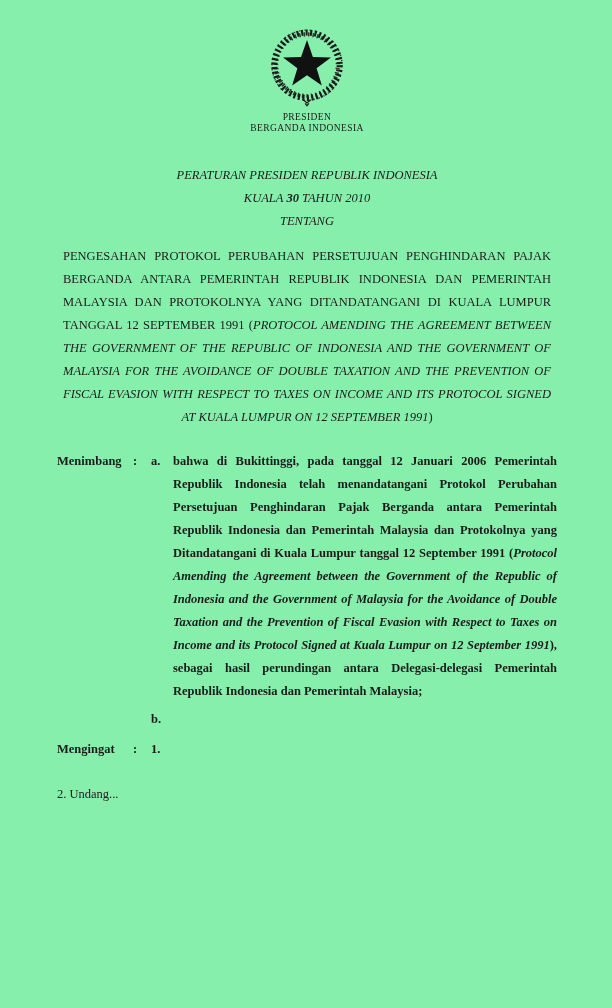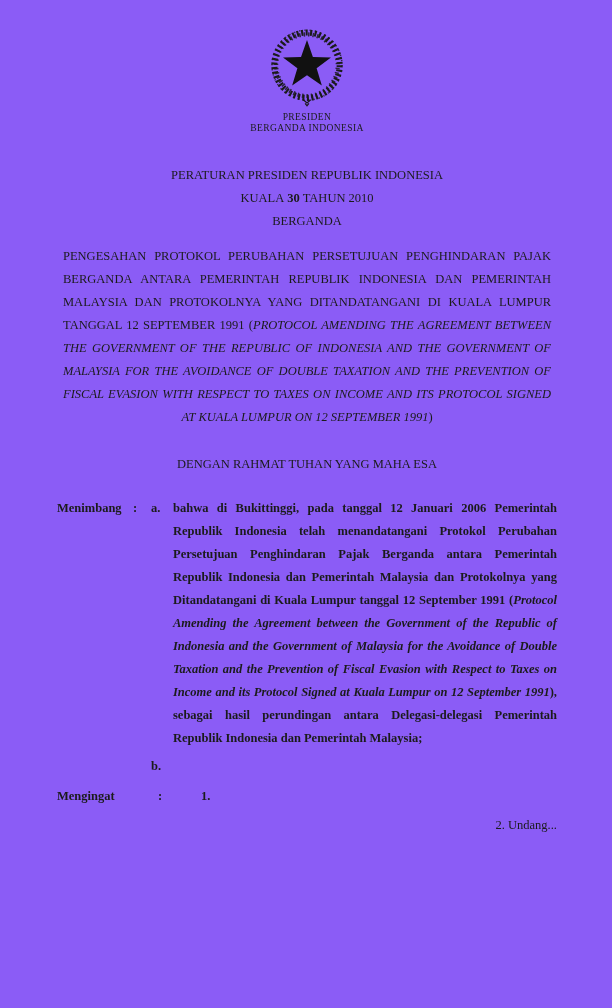--- a/index.html
+++ b/index.html
@@ -1,40 +1,40 @@
 <!DOCTYPE html>
 <html><head>
 <meta charset="utf-8">
 <title>Peraturan Presiden</title>
 <style>
   html,body { margin:0; padding:0; background:#ffffff; }
   .page {
     width:612px; height:1008px; box-sizing:border-box;
-    margin:0 auto; background:#8b5cf6; color:#1b1b1b;
+    margin:0 auto; background:#86efac; color:#1b1b1b;
     font-family:"Liberation Serif","DejaVu Serif",serif;
     font-size:12.5px; line-height:23px; overflow:hidden;
     padding:26px 55px 0 57px; position:relative;
   }
   .seal-wrap { text-align:center; }
   .seal { width:86px; height:84px; display:block; margin:0 auto; }
   .org { text-align:center; font-size:9.5px; line-height:11px; letter-spacing:.4px; margin-top:2px; }
-  .doc-title { text-align:center; margin-top:30px; }
+  .doc-title { text-align:center; margin-top:30px;font-style:italic; }
   .doc-title .nomor-num { font-weight:bold; margin:12px 3px; }
   .subject { margin:12px 6px; text-align:justify; text-align-last:center; }
   .subject em, .c-text em { font-style:italic; }
   .rahmat { text-align:center; margin-top:24px; }
   .issuer { text-align:center; margin-top:9px; }
   .body-block { margin-top:21px; }
   .clause { display:flex; margin-bottom:5px;font-weight:bold; }
   .c-label { width:76px; flex:none; }
   .c-colon { width:18px; flex:none; }
   .c-marker { width:22px; flex:none; }
   .c-text { flex:1; text-align:justify; }
-  .sec-gap { margin-top:7px;gap:25px; }
-  .catchword { text-align:right; margin-top:6px; }
+  .sec-gap { margin-top:7px; }
+  .catchword { text-align:left; margin-top:22px; }
 </style>
 </head>
 <body>
 
 <div class="page">
 
   <div class="seal-wrap">
     <svg class="seal" viewBox="0 0 90 90" aria-hidden="true">
       <circle cx="45" cy="42" r="35" fill="none" stroke="#1b1b1b" stroke-width="6.5" stroke-dasharray="2.2 2.6"></circle>
       <circle cx="45" cy="42" r="33" fill="none" stroke="#1b1b1b" stroke-width="4.5" stroke-dasharray="1.6 3.2" stroke-dashoffset="2" opacity="0.85"></circle>
@@ -44,26 +44,25 @@
     </svg>
     <div class="org">
       <div>PRESIDEN</div>
       <div>BERGANDA INDONESIA</div>
     </div>
   </div>
 
   <div class="doc-title">
     <div>PERATURAN PRESIDEN REPUBLIK INDONESIA</div>
     <div><span>KUALA</span><span class="nomor-num">30</span><span>TAHUN 2010</span></div>
-    <div>BERGANDA</div>
+    <div>TENTANG</div>
   </div>
 
   <div class="subject"><span>PENGESAHAN PROTOKOL PERUBAHAN PERSETUJUAN PENGHINDARAN PAJAK BERGANDA ANTARA PEMERINTAH REPUBLIK INDONESIA DAN PEMERINTAH MALAYSIA DAN PROTOKOLNYA YANG DITANDATANGANI DI KUALA LUMPUR TANGGAL 12 SEPTEMBER 1991 (</span><em>PROTOCOL AMENDING THE AGREEMENT BETWEEN THE GOVERNMENT OF THE REPUBLIC OF INDONESIA AND THE GOVERNMENT OF MALAYSIA FOR THE AVOIDANCE OF DOUBLE TAXATION AND THE PREVENTION OF FISCAL EVASION WITH RESPECT TO TAXES ON INCOME AND ITS PROTOCOL SIGNED AT KUALA LUMPUR ON 12 SEPTEMBER 1991</em><span>)</span></div>
 
-  <div class="rahmat">DENGAN RAHMAT TUHAN YANG MAHA ESA</div>
 
   <div class="body-block">
 
     <div class="clause">
       <div class="c-label">Menimbang</div>
       <div class="c-colon">:</div>
       <div class="c-marker">a.</div>
       <div class="c-text"><span>bahwa di Bukittinggi, pada tanggal 12 Januari 2006 Pemerintah Republik Indonesia telah menandatangani Protokol Perubahan Persetujuan Penghindaran Pajak Berganda antara Pemerintah Republik Indonesia dan Pemerintah Malaysia dan Protokolnya yang Ditandatangani di Kuala Lumpur tanggal 12 September 1991 (</span><em>Protocol Amending the Agreement between the Government of the Republic of Indonesia and the Government of Malaysia for the Avoidance of Double Taxation and the Prevention of Fiscal Evasion with Respect to Taxes on Income and its Protocol Signed at Kuala Lumpur on 12 September 1991</em><span>), sebagai hasil perundingan antara Delegasi-delegasi Pemerintah Republik Indonesia dan Pemerintah Malaysia;</span></div>
     </div>
 

